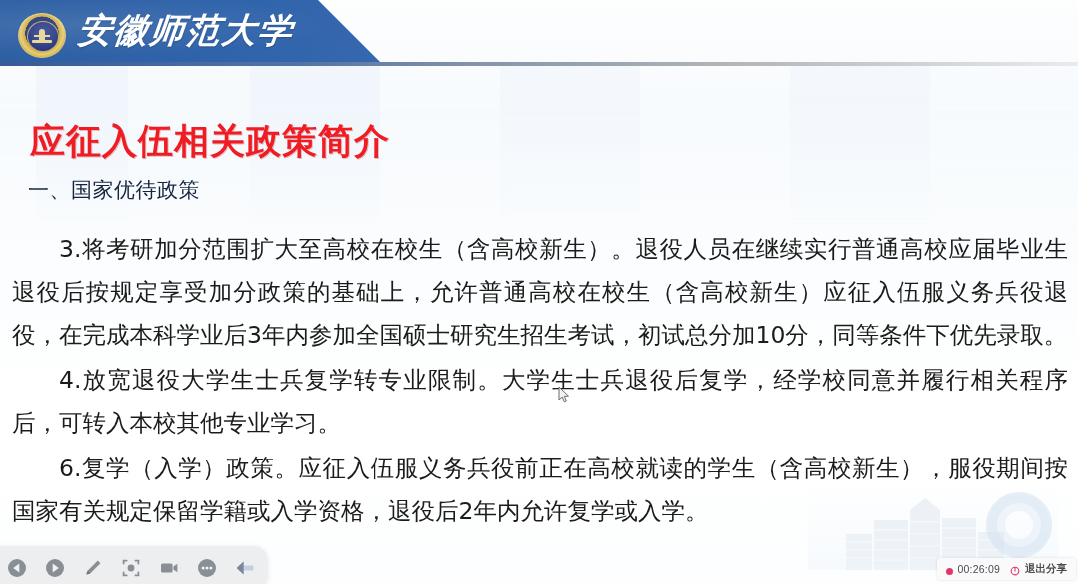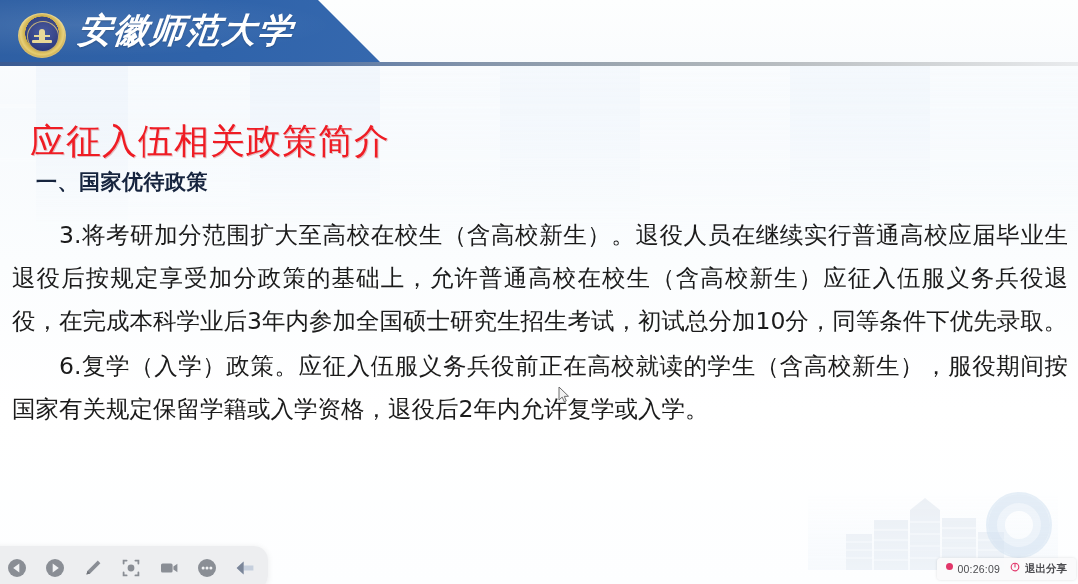--- a/index.html
+++ b/index.html
@@ -156,56 +156,55 @@
     transform: skewX(-6deg);
   }
 
   
   .slide-title {
     position: absolute;
     left: 30px;
     top: 118px;
     font-family: "DejaVu Sans", "Liberation Sans", sans-serif;
     font-size: 35px;
-    font-weight: 400;
+    font-weight: 700;
     color: #ef1c24;
     letter-spacing: 1px;
     white-space: nowrap;
     text-shadow: 1px 1px 0 rgba(180,10,15,0.25);
   }
 
   .slide-subtitle {
     position: absolute;
     left: 28px;
-    top: 168px;
+    top: 176px;
     font-family: "DejaVu Sans", "Liberation Sans", sans-serif;
     font-size: 21px;
-    font-weight: 700;
+    font-weight: 400;
     color: #16243e;
     letter-spacing: 0.5px;
     white-space: nowrap;
-    margin-left: 8px;
   }
 
   
   .body-wrap {
     position: absolute;
     left: 12px;
     top: 210px;
     width: 1056px;
   }
   .para {
     font-family: "DejaVu Sans", "Liberation Sans", sans-serif;
     font-size: 23.5px;
     color: #1b1b1b;
     line-height: 43px;
     letter-spacing: 0px;
     text-align: justify;
     text-justify: inter-ideograph;
-    margin: 4px 0 0 0;
+    margin: 18px 0 0 0;
     text-indent: 47px;
     white-space: pre-wrap;
   }
   .para + .para { margin-top: 2px; }
 
   
   .watermark {
     position: absolute;
     right: 20px;
     bottom: 14px;
@@ -283,21 +282,21 @@
     background: rgba(250,250,251,0.93);
     border-radius: 4px;
     box-shadow: 0 0 3px rgba(0,0,0,0.13);
     font-family: "Liberation Sans", "DejaVu Sans", sans-serif;
     font-size: 10.5px;
     color: #4c4c50;
     white-space: nowrap;
   }
   .rec-group, .exit-group {
     display: flex;
-    align-items: flex-start;
+    align-items: flex-end;
     gap: 5px;
   }
   .rec-dot {
     width: 7px; height: 7px;
     border-radius: 50%;
     background: #e2366a;
   }
   .rec-time { letter-spacing: 0.2px; }
   .exit-icon {
     width: 10px; height: 10px;
@@ -326,20 +325,21 @@
       <div class="banner-title">安徽师范大学</div>
     </div>
     <div class="banner-underline"></div>
 
     <div class="slide-title">应征入伍相关政策简介</div>
 
     <div class="slide-subtitle">一、国家优待政策</div>
 
     <div class="body-wrap">
       <p class="para">3.将考研加分范围扩大至高校在校生（含高校新生）。退役人员在继续实行普通高校应届毕业生退役后按规定享受加分政策的基础上，允许普通高校在校生（含高校新生）应征入伍服义务兵役退役，在完成本科学业后3年内参加全国硕士研究生招生考试，初试总分加10分，同等条件下优先录取。</p>
+      <p class="para">4.放宽退役大学生士兵复学转专业限制。大学生士兵退役后复学，经学校同意并履行相关程序后，可转入本校其他专业学习。</p>
       <p class="para">6.复学（入学）政策。应征入伍服义务兵役前正在高校就读的学生（含高校新生），服役期间按国家有关规定保留学籍或入学资格，退役后2年内允许复学或入学。</p>
     </div>
 
     <div class="watermark">
       <div class="wm-sky"></div>
       <svg width="250" height="80" viewBox="0 0 250 80" aria-hidden="true">
         <g fill="#cdd8e4" opacity="0.85">
           <rect x="38" y="44" width="26" height="36"></rect>
           <rect x="66" y="30" width="34" height="50"></rect>
           <rect x="102" y="20" width="30" height="60"></rect>

